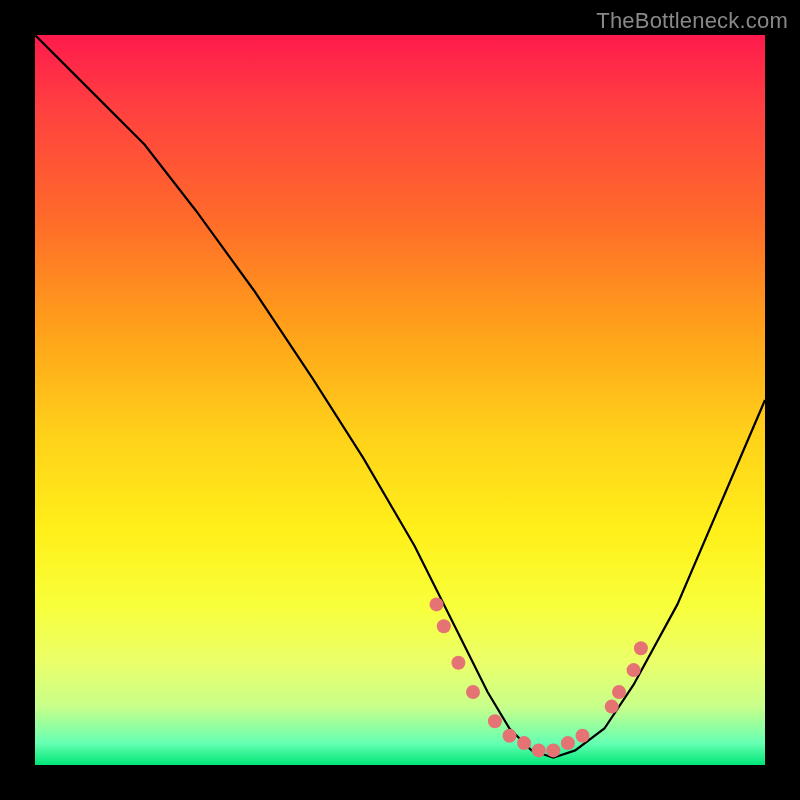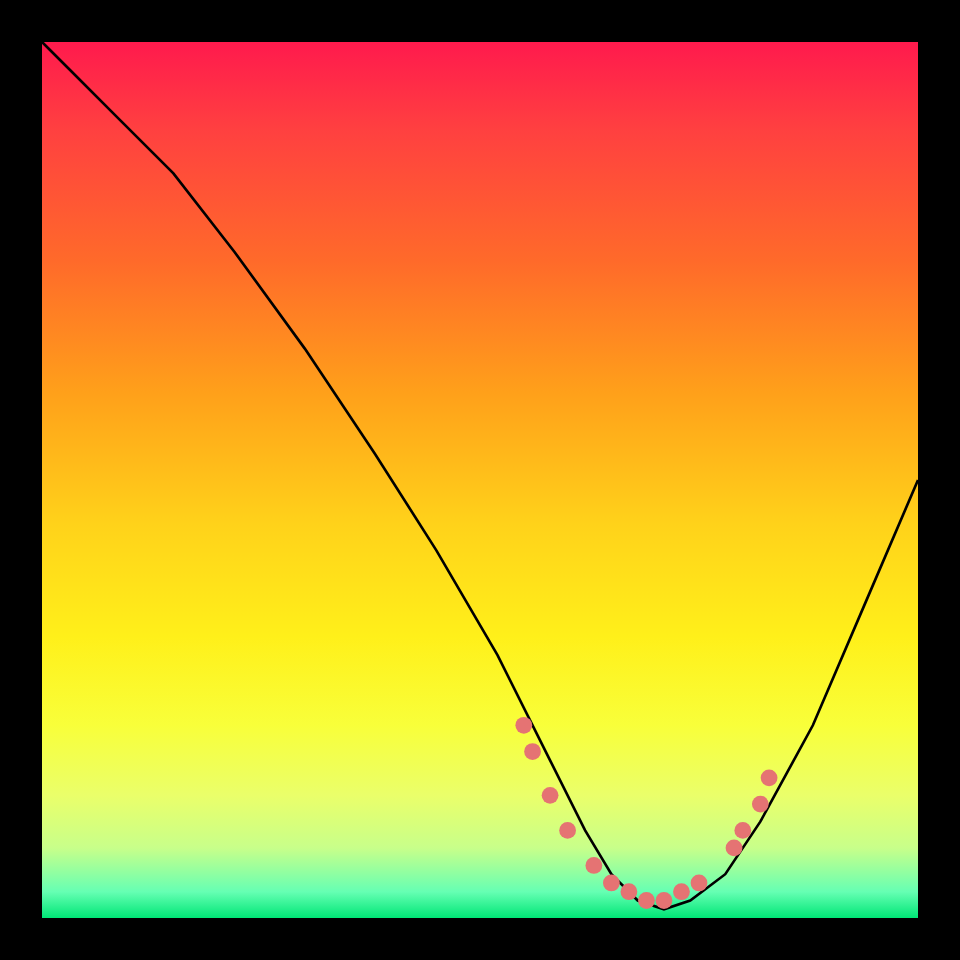--- a/index.html
+++ b/index.html
@@ -56,20 +56,21 @@
     width: 730px;
     height: 730px;
     overflow: visible;
   }
 </style>
 </head>
 <body>
 
 <div class="frame">
 
+  <div class="attribution">TheBottleneck.com</div>
 
   <div class="plot-area">
     <svg class="curve" viewBox="0 0 730 730" preserveAspectRatio="none">
       <path id="main-curve" fill="none" stroke="#000" stroke-width="2.2" d="M0.0 0.0 L21.9 21.9 L58.4 58.4 L109.5 109.5 L160.6 175.2 L219.0 255.5 L277.4 343.1 L328.5 423.4 L379.6 511.0 L423.4 598.6 L452.6 657.0 L474.5 693.5 L496.4 715.4 L518.3 722.7 L540.2 715.4 L569.4 693.5 L598.6 649.7 L642.4 569.4 L686.2 467.2 L730.0 365.0"></path>
       <g id="marker-group">
           <circle cx="401.5" cy="569.4" r="7" fill="#e57373"></circle>
           <circle cx="408.8" cy="591.3" r="7" fill="#e57373"></circle>
           <circle cx="423.4" cy="627.8" r="7" fill="#e57373"></circle>
           <circle cx="438.0" cy="657.0" r="7" fill="#e57373"></circle>
           <circle cx="459.9" cy="686.2" r="7" fill="#e57373"></circle>

